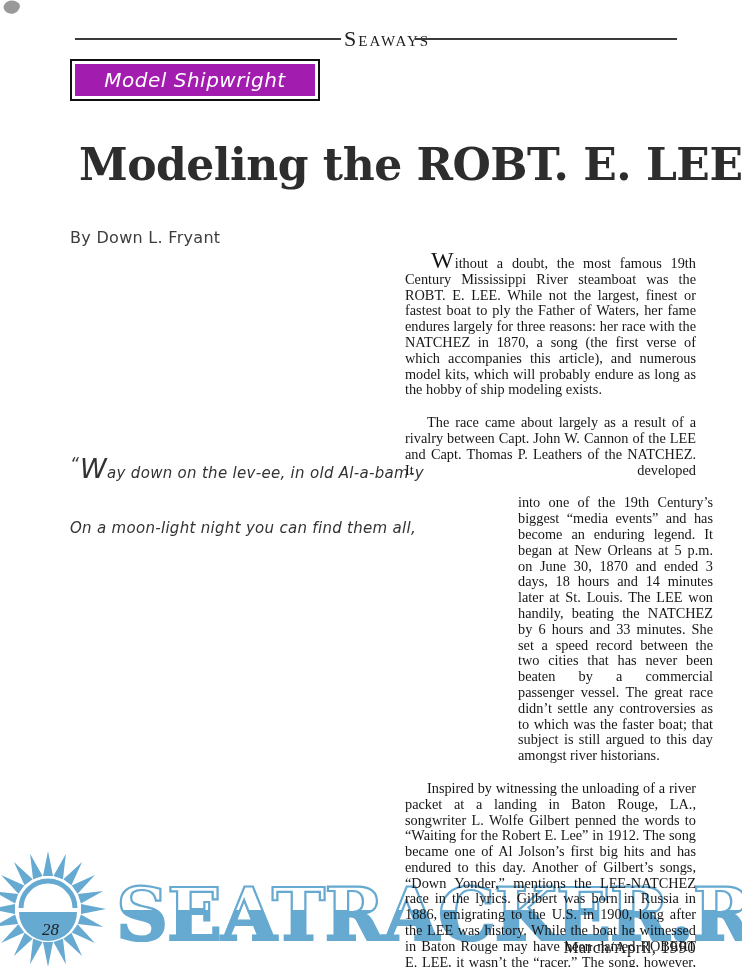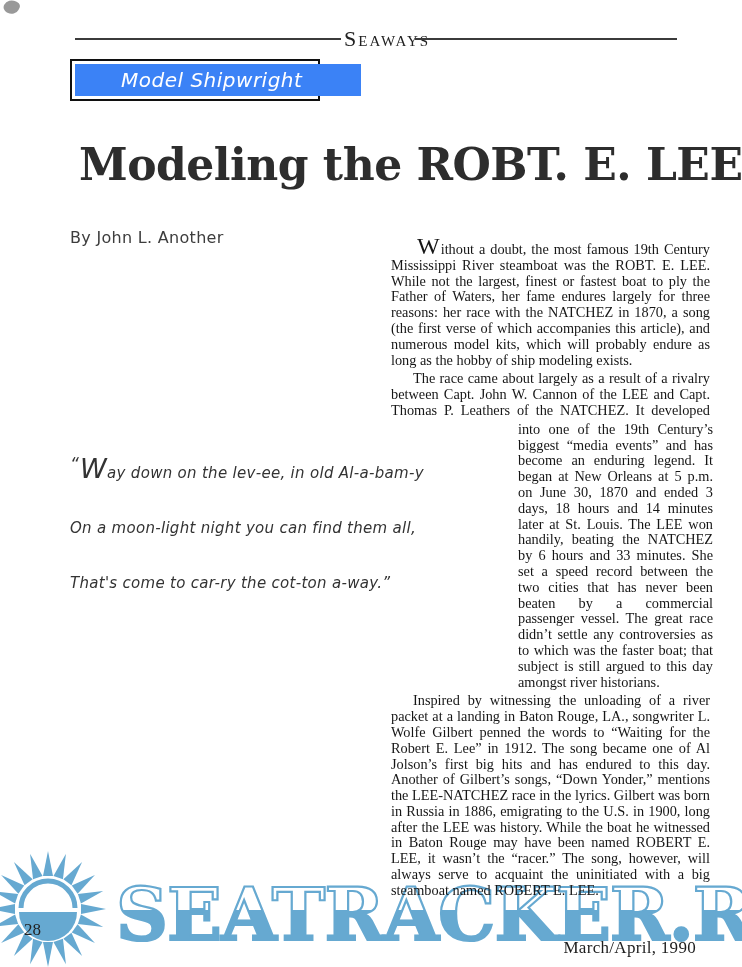--- a/index.html
+++ b/index.html
@@ -15,39 +15,39 @@
   .mast-rule{position:absolute;top:12px;height:2px;background:#3b3b3b;}
   .mast-rule.left{left:75px;width:266px;}
   .mast-rule.right{left:415px;width:262px;}
   .mast-text{
     position:absolute;left:344px;top:0;width:74px;text-align:center;
     font-variant:small-caps;font-size:22px;letter-spacing:2px;color:#222;
   }
   
   .badge{position:absolute;left:70px;top:59px;width:250px;height:42px;
     border:2px solid #101010;background:#ffffff;padding:3px;box-sizing:border-box;}
-  .badge-inner{width:100%;height:100%;background:#3b82f6;display:flex;
-    align-items:center;padding-left:46px;}
+  .badge-inner{width:100%;height:100%;background:#a21caf;display:flex;
+    align-items:center;justify-content:center;}
   .badge-inner span{
     font-family:"DejaVu Sans",sans-serif;font-style:italic;font-size:20px;
     color:#ffffff;letter-spacing:.5px;}
   
   .title{
     position:absolute;left:66px;top:126px;margin:13px;width:660px;
     font-family:"DejaVu Serif",serif;font-weight:bold;font-size:44px;
     letter-spacing:-.5px;color:#2d2d2d;white-space:nowrap;}
   .byline{
     position:absolute;left:70px;top:228px;
     font-family:"DejaVu Sans",sans-serif;font-size:16px;color:#3d3d3d;
     letter-spacing:.3px;}
   
   .column{
     position:absolute;left:388px;top:238px;width:325px;
     font-size:14.3px;line-height:15.8px;text-align:justify;color:#161616;}
-  .column p{margin:3px;}
+  .column p{margin:17px;}
   .indent{text-indent:22px;}
   .p1{text-indent:26px;}
   .initial{font-size:24px;line-height:10px;letter-spacing:1px;}
   .p2a{text-align-last:justify;}
   .p2b{margin-left:130px !important;width:195px;}
   
   .lyrics{
     position:absolute;left:70px;top:424px;width:436px;
     font-family:"DejaVu Sans",sans-serif;font-style:italic;font-size:15px;
     color:#333;letter-spacing:.3px;}
@@ -58,21 +58,21 @@
   .lyrics > div:nth-child(4){padding-right:23px;}
   .lyrics > div:nth-child(5){padding-right:14px;}
   .lyrics > div:nth-child(6){padding-right:26px;}
   .lyrics > div:nth-child(7){padding-right:74px;}
   .lyrics > div:nth-child(8){padding-right:56px;}
   .lq{font-size:17px;vertical-align:8px;margin-right:1px;}
   .linitial{font-size:27px;}
   
   .watermark{position:absolute;left:0;top:847px;}
   
-  .footer-page{position:absolute;left:24px;top:920px;font-size:17px;color:#222;}
+  .footer-page{position:absolute;left:42px;top:920px;font-size:17px;color:#222;font-style:italic;}
   .footer-date{position:absolute;right:46px;top:918px;font-size:17px;color:#1d1d1d;
     letter-spacing:.3px;margin-top:20px;}
 </style>
 </head>
 <body>
 
 <div class="page">
 
   <div class="scan-smudge"></div>
 
@@ -82,21 +82,21 @@
     <span class="mast-rule right"></span>
   </div>
 
   <div class="badge">
     <div class="badge-inner">
       <span>Model Shipwright</span>
     </div>
   </div>
 
   <h1 class="title">Modeling the ROBT. E. LEE</h1>
-  <div class="byline">By John L. Another</div>
+  <div class="byline">By Down L. Fryant</div>
 
   <svg class="watermark" width="742" height="120" viewBox="0 0 742 120">
     <defs>
       <linearGradient id="wmg" gradientUnits="userSpaceOnUse" x1="0" y1="32" x2="0" y2="96">
         <stop offset="0" stop-color="#ffffff"></stop>
         <stop offset="0.48" stop-color="#ffffff"></stop>
         <stop offset="0.48" stop-color="#66a9d1"></stop>
         <stop offset="1" stop-color="#66a9d1"></stop>
       </linearGradient>
       <polygon id="wm-ray" points="-5,-33 5,-33 0,-58" fill="#66a9d1"></polygon>
@@ -131,19 +131,18 @@
   <div class="column">
     <p class="p1"><span class="initial">W</span><span>ithout a doubt, the most famous 19th Century Mississippi River steamboat was the ROBT. E. LEE.  While not the largest, finest or fastest boat to ply the Father of Waters, her fame endures largely for three reasons:  her race with the NATCHEZ in 1870, a song (the first verse of which accompanies this article), and numerous model kits, which will probably endure as long as the hobby of ship modeling exists.</span></p>
     <p class="p2a indent">The race came about largely as a result of a rivalry between Capt. John W. Cannon of the LEE and Capt. Thomas P. Leathers of the NATCHEZ.  It developed</p>
     <p class="p2b">into one of the 19th Century’s biggest “media events” and has become an enduring legend.  It began at New Orleans at 5 p.m. on June 30, 1870 and ended 3 days, 18 hours and 14 minutes later at St. Louis.  The LEE won handily, beating the NATCHEZ by 6 hours and 33 minutes.  She set a speed record between the two cities that has never been beaten by a commercial passenger vessel.  The great race didn’t settle any controversies as to which was the faster boat; that subject is still argued to this day amongst river historians.</p>
     <p class="p3 indent">Inspired by witnessing the unloading of a river packet at a landing in Baton Rouge, LA., songwriter L. Wolfe Gilbert penned the words to “Waiting for the Robert E. Lee” in 1912.  The song became one of Al Jolson’s first big hits and has endured to this day.  Another of Gilbert’s songs, “Down Yonder,” mentions the LEE-NATCHEZ race in the lyrics.  Gilbert was born in Russia in 1886, emigrating to the U.S. in 1900, long after the LEE was history.  While the boat he witnessed in Baton Rouge may have been named ROBERT E. LEE, it wasn’t the “racer.”  The song, however, will always serve to acquaint the uninitiated with a big steamboat named ROBERT E. LEE.</p>
   </div>
 
   <div class="lyrics">
     <div><span class="lq">“</span><span class="linitial">W</span><span>ay down on the lev-ee, in old Al-a-bam-y</span></div>
       <div>On a moon-light night you can find them all,</div>
-      <div>That's come to car-ry the cot-ton a-way.”</div>
     </div>
 
   <div class="footer-page">28</div>
   <div class="footer-date">March/April, 1990</div>
 
 </div>
 
 </body></html>

